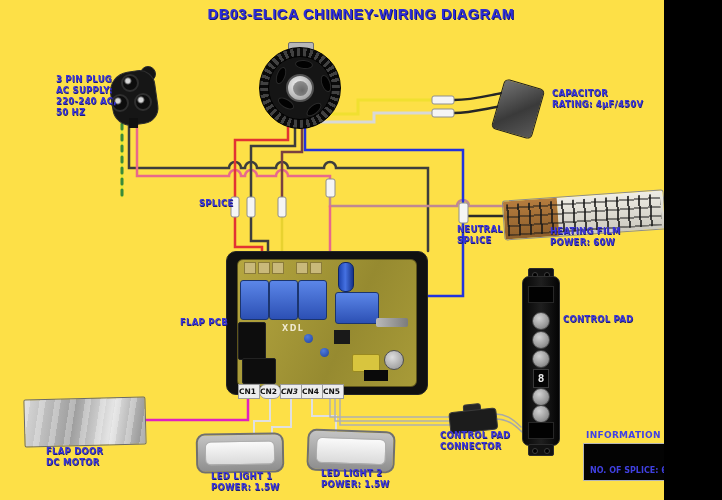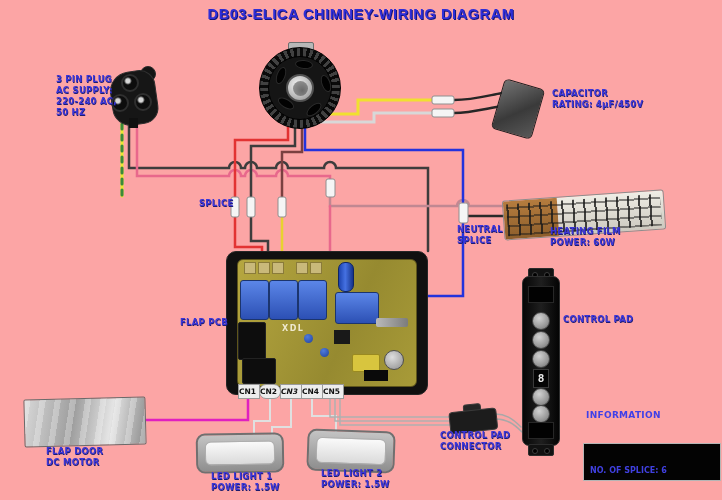--- a/index.html
+++ b/index.html
@@ -1,16 +1,16 @@
 <!DOCTYPE html>
 <html><head>
 <meta charset="utf-8">
 <style>
   html,body{margin:0;padding:0;background:#000;}
-  .stage{position:relative;width:722px;height:500px;background:#fca5a5;overflow:hidden;
+  .stage{position:relative;width:664px;height:500px;background:#fde047;overflow:hidden;
          font-family:"DejaVu Sans",sans-serif;}
   svg{position:absolute;left:0;top:0;}
 
   .title{position:absolute;left:0;top:6px;width:722px;text-align:center;
          font:bold 14.5px "Liberation Sans",sans-serif;color:#2e2ed8;
          letter-spacing:.6px;text-shadow:1px 1px 0 #14147a;}
 
   .lbl{position:absolute;color:#3c36d8;font:bold 8.5px "DejaVu Sans",sans-serif;
        line-height:11px;letter-spacing:.25px;white-space:nowrap;
        text-shadow:.5px .5px 0 #1c1c70;z-index:6;}
@@ -121,21 +121,21 @@
   #led2{left:307px;top:430px;width:84px;height:38px;transform:rotate(2deg);}
 
   
   #conn{position:absolute;left:449px;top:404px;width:46px;height:28px;transform:rotate(-6deg);z-index:3;}
   .conn-body{position:absolute;left:0;top:6px;width:46px;height:20px;background:#1c1c1c;
        border:1px solid #3a3a3a;border-radius:4px;}
   .conn-nub{position:absolute;left:15px;top:0;width:16px;height:9px;background:#262626;
        border:1px solid #3a3a3a;border-radius:3px 3px 0 0;}
 
   
-  #info-head{position:absolute;left:586px;top:410px;color:#3f3fe8;
+  #info-head{position:absolute;left:586px;top:430px;color:#3f3fe8;
        font:bold 9px "DejaVu Sans",sans-serif;letter-spacing:.3px;z-index:6;}
   #infobox{position:absolute;left:583px;top:443px;width:136px;height:36px;border:1px solid #b5b5b5;
        background:#030303;z-index:6;}
   #infobox .row1{position:absolute;left:0;top:0;width:136px;height:17px;border-bottom:1px solid #b5b5b5;}
   #infobox .swatch{position:absolute;left:8px;top:4px;width:34px;height:9px;background:#f2f2f2;border:1px solid #8a8a8a;}
   #infobox .leg{position:absolute;left:50px;top:4px;color:#4040e0;font:bold 8px "DejaVu Sans",sans-serif;}
   #infobox .cnt{position:absolute;left:6px;top:22px;color:#4040e0;font:bold 8px "DejaVu Sans",sans-serif;}
 </style>
 </head>
 <body>

